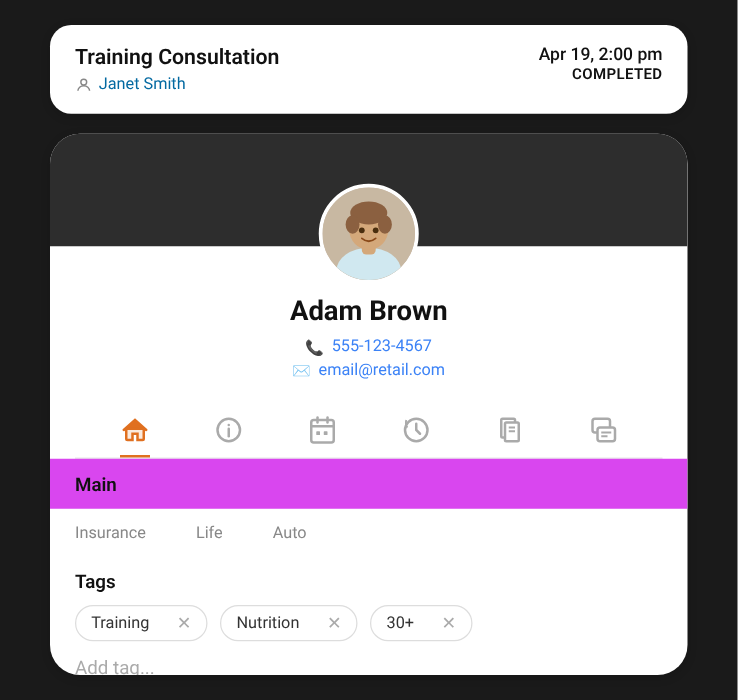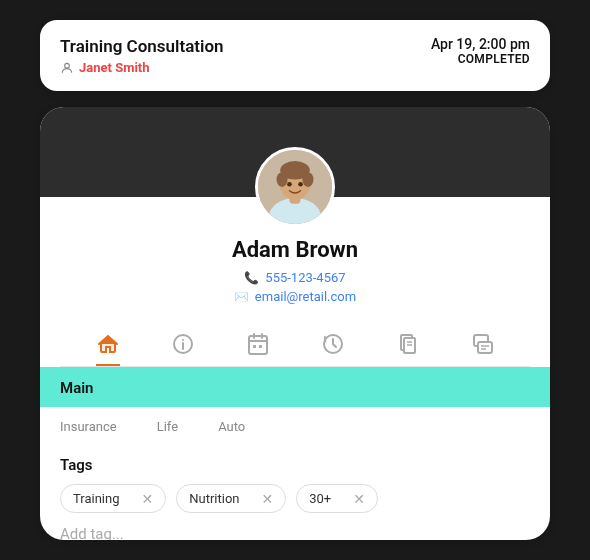--- a/index.html
+++ b/index.html
@@ -32,22 +32,21 @@
       font-size: 17px;
       font-weight: 600;
       color: #111;
       margin-bottom: 4px;
     }
     .appointment-left .appt-person {
       display: flex;
       align-items: center;
       gap: 5px;
       font-size: 13px;
-      color: #ef4444;
-      font-weight: bold;
+      color: #0369a1;
     }
     .appt-person-icon {
       width: 14px;
       height: 14px;
       color: #888;
     }
     .appointment-right {
       text-align: right;
     }
     .appointment-right .appt-date {
@@ -154,21 +153,21 @@
       stroke: #e07020;
       fill: #e07020;
     }
 
     
     .section-label {
       font-size: 15px;
       font-weight: 600;
       color: #111;
       padding: 12px 20px 10px;
-      background: #5eead4;
+      background: #d946ef;
     }
 
     
     .insurance-row {
       display: flex;
       gap: 16px;
       padding: 12px 20px 0;
     }
     .insurance-item {
       font-size: 13px;

